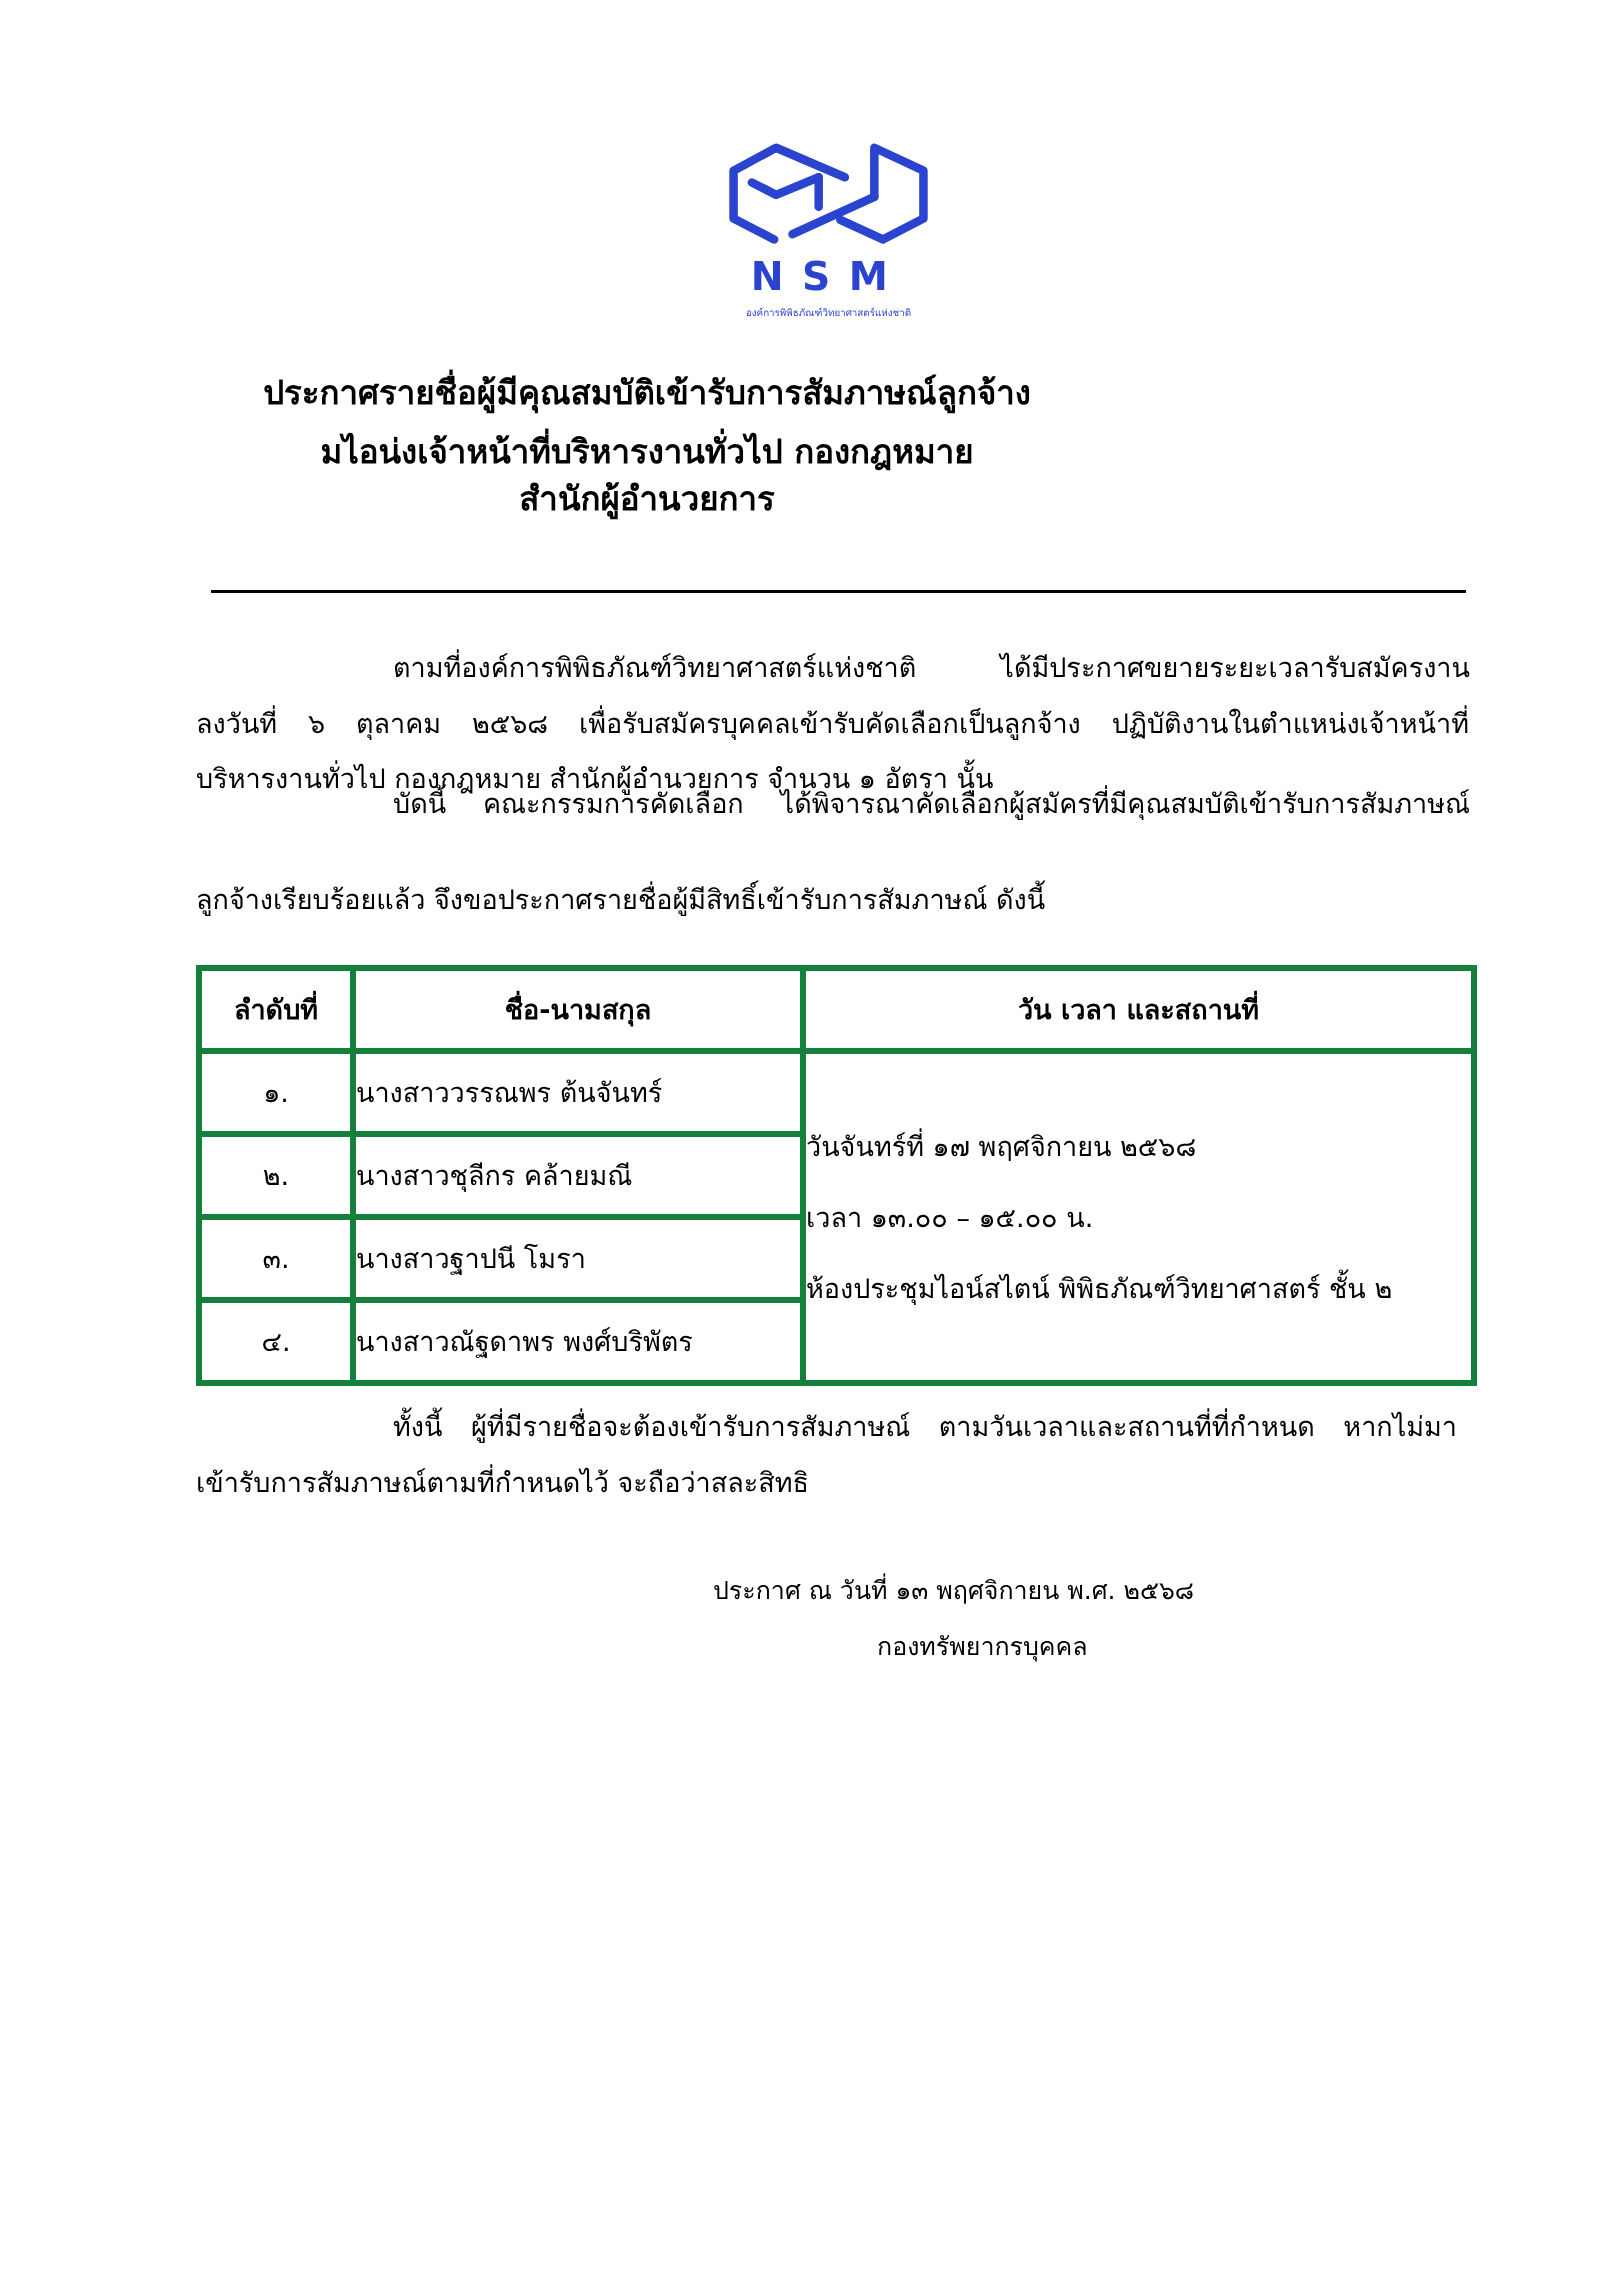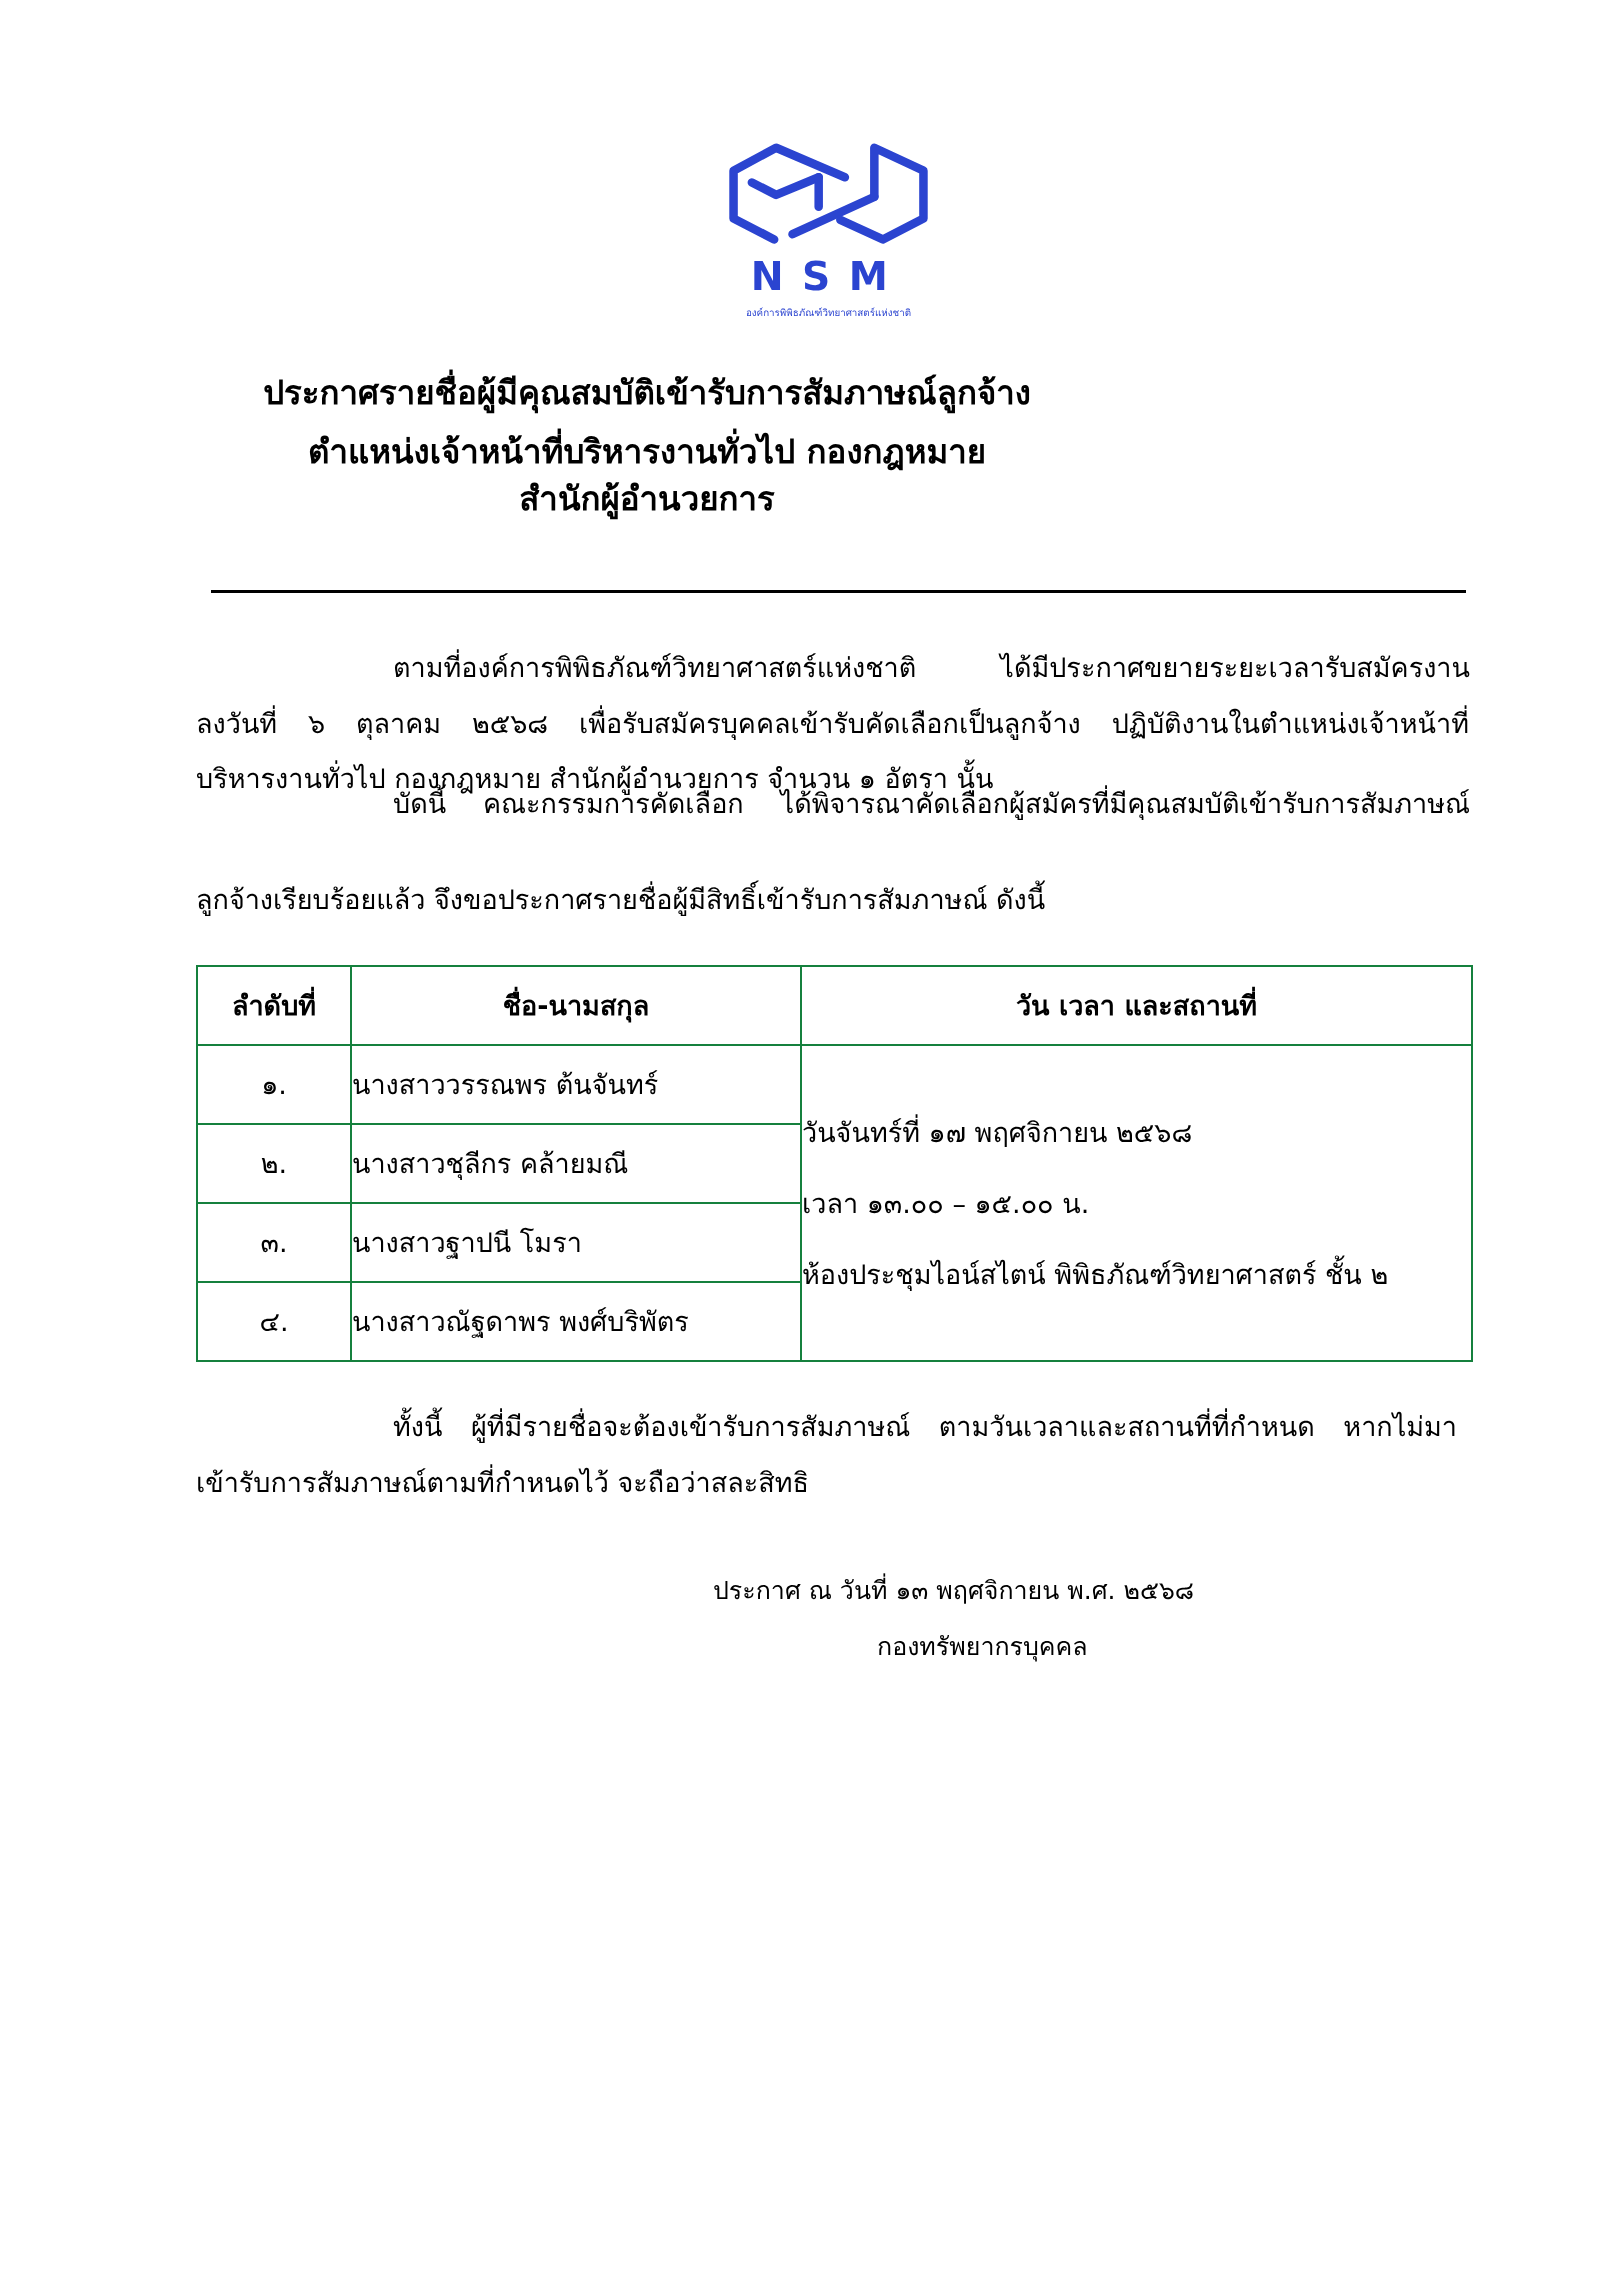--- a/index.html
+++ b/index.html
@@ -10,21 +10,21 @@
   .logo svg { display: block; }
   .logo-caption { position: absolute; left: 0; width: 203px; top: 164px; text-align: center;
                   font-size: 9.8px; color: #2B44D0; white-space: nowrap; letter-spacing: 0px; }
   .title-line { left: 0; width: 1294px; text-align: center; font-weight: bold;
                 font-size: 33px; line-height: 46px; white-space: nowrap; }
   .rule { left: 211px; top: 590px; width: 1255px; height: 3.3px; background: #000; }
   .para-line { font-size: 27px; line-height: 39px; white-space: nowrap; }
   .justify { text-align: justify; text-align-last: justify; }
   table.schedule { position: absolute; left: 196px; top: 965px; width: 1276px;
                    border-collapse: collapse; table-layout: fixed; }
-  table.schedule th, table.schedule td { border: 2px solid #15803d; padding: 0; }
+  table.schedule th, table.schedule td { border: 6px solid #15803d; padding: 0; }
   table.schedule th { height: 77px; font-weight: bold; font-size: 27px; text-align: center; }
   table.schedule td { height: 77px; font-size: 27px; }
   td.num { text-align: center; }
   td.name { padding-left: 14.4px; }
   td.schedule-cell { vertical-align: middle; padding-left: 33px; }
   .sched-line { font-size: 27px; line-height: 71px; white-space: nowrap; }
   .sig-line { font-size: 25px; line-height: 39px; white-space: nowrap; }
 </style>
 </head>
 <body>
@@ -42,21 +42,21 @@
       <polyline points="225,85 225,10 300,45 300,118 238,150 173,120"></polyline>
     </g>
   </svg>
   <svg width="203" height="46" viewBox="0 0 310 70" style="position:absolute; left:0; top:115px;">
     <text x="155" y="52" text-anchor="middle" fill="#2B44D0" font-family="DejaVu Sans, sans-serif" font-weight="bold" font-size="60" letter-spacing="28">NSM</text>
   </svg>
   <div class="logo-caption">องค์การพิพิธภัณฑ์วิทยาศาสตร์แห่งชาติ</div>
 </div>
 
 <div class="abs title-line" style="top:370px;">ประกาศรายชื่อผู้มีคุณสมบัติเข้ารับการสัมภาษณ์ลูกจ้าง</div>
-<div class="abs title-line" style="top:429px;">ตำแหน่งเจ้าหน้าที่บริหารงานทั่วไป กองกฎหมาย</div>
+<div class="abs title-line" style="top:429px;">มไอน่งเจ้าหน้าที่บริหารงานทั่วไป กองกฎหมาย</div>
 <div class="abs title-line" style="top:476px;">สำนักผู้อำนวยการ</div>
 
 <div class="abs rule"></div>
 
 <div class="abs para-line justify" style="left:393px; width:1077px; top:648px;">ตามที่องค์การพิพิธภัณฑ์วิทยาศาสตร์แห่งชาติ ได้มีประกาศขยายระยะเวลารับสมัครงาน</div>
 <div class="abs para-line justify" style="left:196px; width:1273px; top:704px;">ลงวันที่ ๖ ตุลาคม ๒๕๖๘ เพื่อรับสมัครบุคคลเข้ารับคัดเลือกเป็นลูกจ้าง ปฏิบัติงานในตำแหน่งเจ้าหน้าที่</div>
 <div class="abs para-line" style="left:196px; top:759px;">บริหารงานทั่วไป กองกฎหมาย สำนักผู้อำนวยการ จำนวน ๑ อัตรา  นั้น</div>
 
 <div class="abs para-line justify" style="left:393px; width:1077px; top:784px;">บัดนี้ คณะกรรมการคัดเลือก ได้พิจารณาคัดเลือกผู้สมัครที่มีคุณสมบัติเข้ารับการสัมภาษณ์</div>
 <div class="abs para-line" style="left:196px; top:880px;">ลูกจ้างเรียบร้อยแล้ว จึงขอประกาศรายชื่อผู้มีสิทธิ์เข้ารับการสัมภาษณ์ ดังนี้</div>

